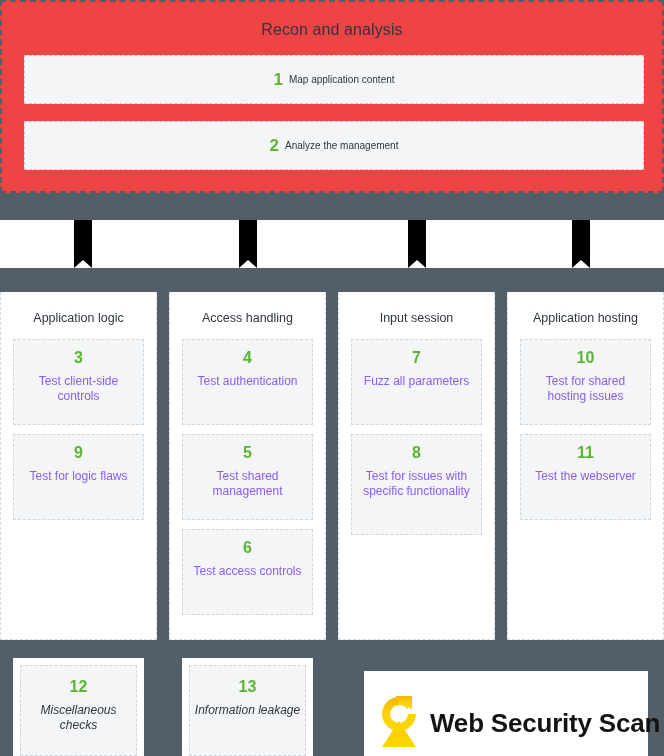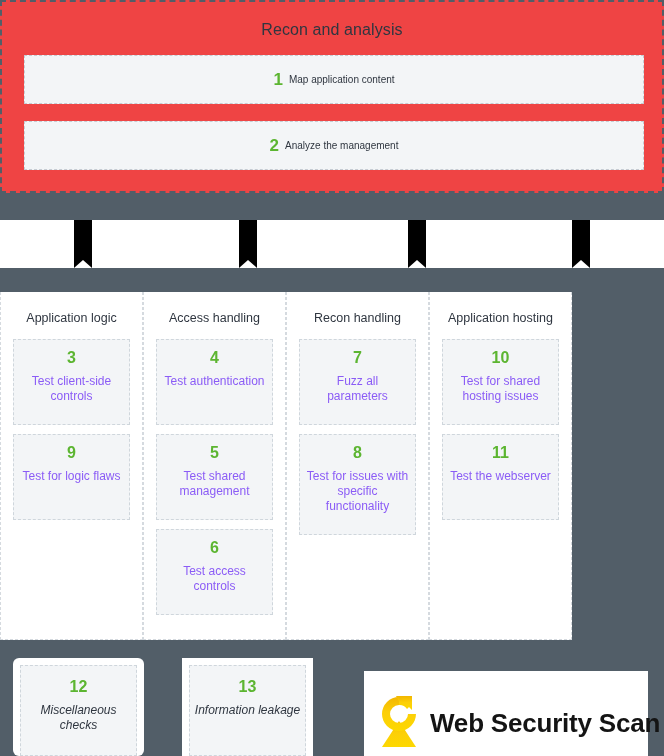--- a/index.html
+++ b/index.html
@@ -118,21 +118,21 @@
     width: 664px;
     height: 24px;
     background: #525e68;
   }
 
   
   .columns {
     position: absolute;
     left: 0;
     top: 292px;
-    width: 572px;
+    width: 664px;
     height: 348px;
     display: flex;
     justify-content: space-between;
   }
   .column {
     width: 157px;
     background: #ffffff;
     box-sizing: border-box;
     border: 1px dashed #d5dadf;
     border-top: none;
@@ -205,21 +205,21 @@
     display: block;
     margin-bottom: 8px;
   }
   .bottom-card .txt {
     color: #2f3640;
     font-size: 12px;
     line-height: 15px;
     display: block;
     font-style: italic;
   }
-  .bottom-card.b12 { left: 13px; border-radius: 6px; }
+  .bottom-card.b12 { left: 13px; }
   .bottom-card.b13 { left: 182px; }
 
   
   .logo-panel {
     position: absolute;
     left: 364px;
     top: 671px;
     width: 284px;
     height: 85px;
     background: #ffffff;
@@ -308,21 +308,21 @@
       <span class="num">5</span>
       <span class="txt">Test shared management</span>
     </div>
     <div class="step-card h1">
       <span class="num">6</span>
       <span class="txt">Test access controls</span>
     </div>
   </div>
 
   <div class="column">
-    <div class="col-title">Recon handling</div>
+    <div class="col-title">Input session</div>
     <div class="step-card h1">
       <span class="num">7</span>
       <span class="txt">Fuzz all parameters</span>
     </div>
     <div class="step-card h3">
       <span class="num">8</span>
       <span class="txt">Test for issues with specific functionality</span>
     </div>
   </div>
 

